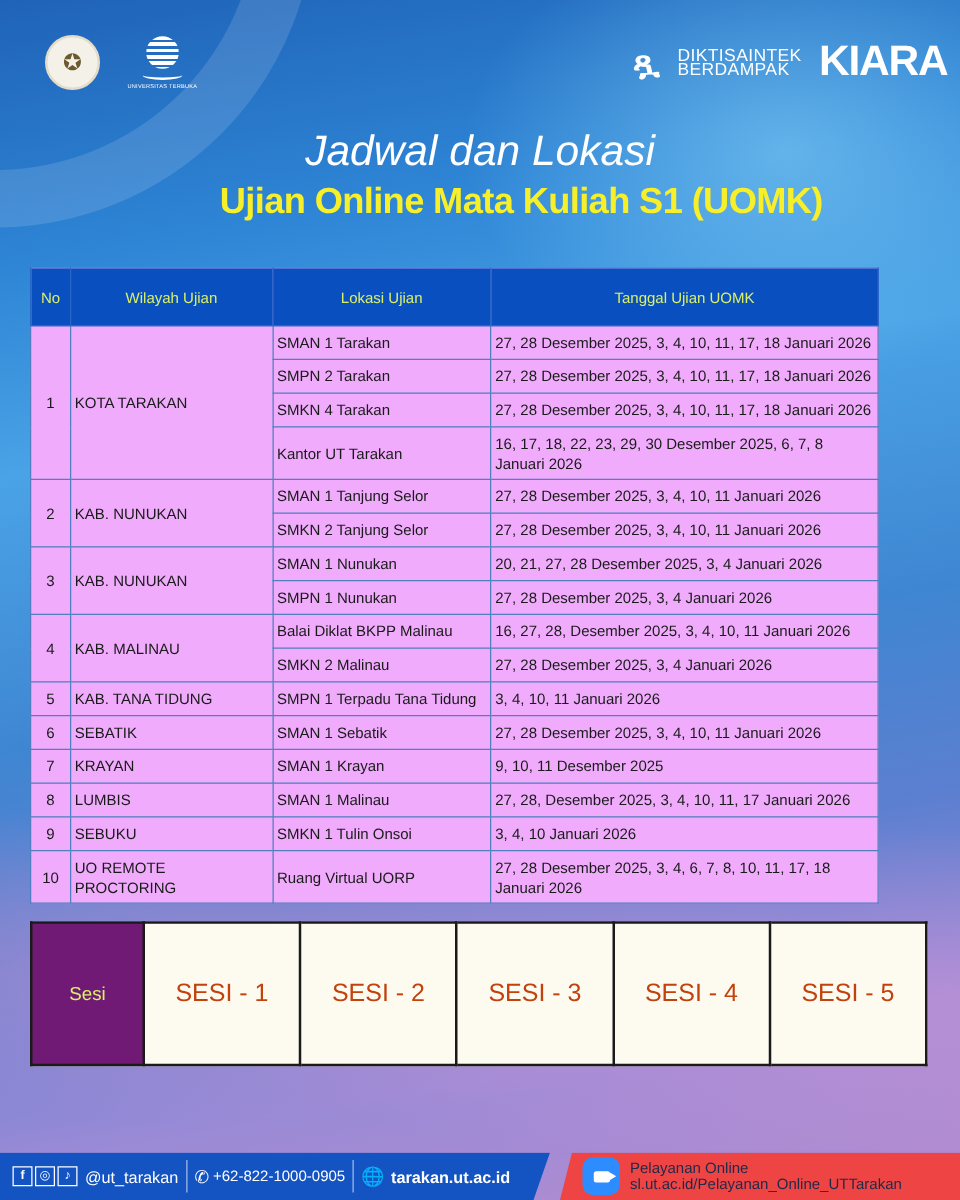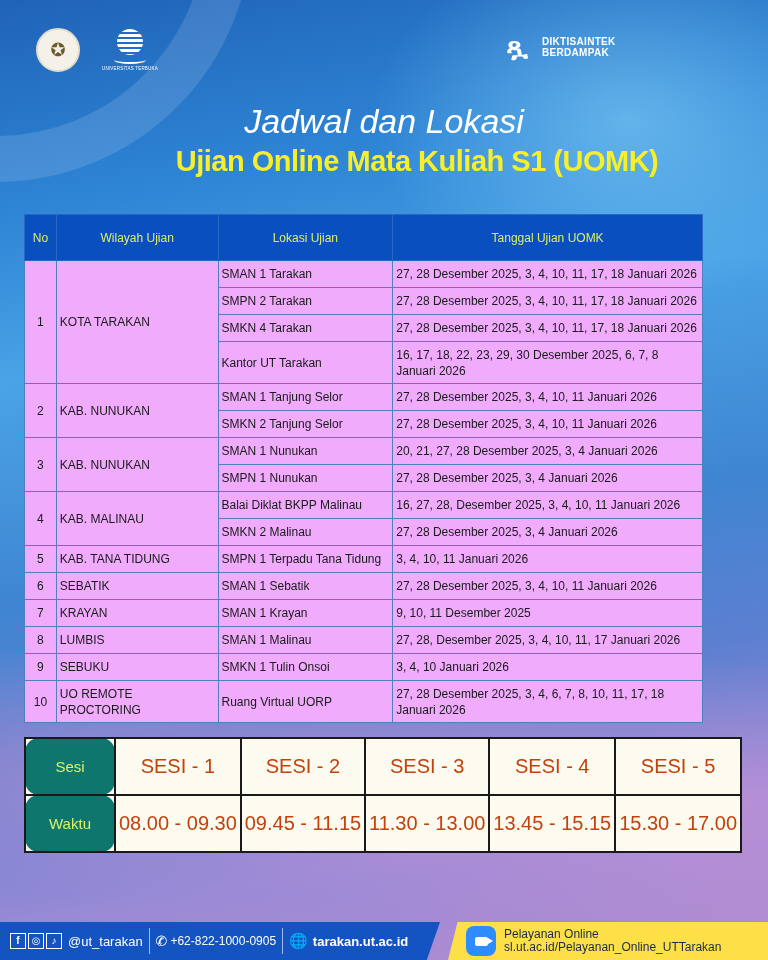--- a/index.html
+++ b/index.html
@@ -23,21 +23,21 @@
   }
   .logos-left { position:absolute; left:36px; top:28px; display:flex; gap:22px; align-items:center; }
   .seal { width:40px; height:40px; border-radius:50%; background:#f4f1e8; border:2px solid #e3dccb;
           display:flex; align-items:center; justify-content:center; font-size:18px; color:#6b5a2e; }
   .ut-logo { display:flex; flex-direction:column; align-items:center; color:#fff; }
   .ut-globe { width:26px; height:26px; border-radius:50%; background:repeating-linear-gradient(180deg,#fff 0 3px, transparent 3px 5px); }
   .ut-book { width:32px; height:6px; border-bottom:2px solid #fff; border-radius:0 0 50% 50%; margin-top:1px; }
   .ut-text { font-size:4.5px; letter-spacing:0.2px; margin-top:2px; }
   .logos-right { position:absolute; left:500px; top:30px; display:flex; align-items:center; gap:8px; color:#fff; }
   .dk-icon { width:34px; height:34px; font-size:28px; line-height:34px; text-align:center; font-weight:bold; }
-  .dk-text { font-size:10px; font-weight:bold; line-height:11px; letter-spacing:0.3px; }
+  .dk-text { font-size:14px; font-weight:normal; line-height:11px; letter-spacing:0.3px; }
   .kiara { font-size:34px; font-weight:bold; letter-spacing:-1px; margin-left:6px; }
   .title-script {
     position:absolute; left:0; width:768px; top:102px; text-align:center;
     color:#fff; font-family:Liberation Sans, sans-serif; font-style:italic; font-size:34px;
   }
   .title-main {
     position:absolute; left:0; width:768px; top:145px; text-align:center;
     color:#f7ef2a; font-weight:bold; font-size:29px; letter-spacing:-0.5px;padding-left:33px;
   }
   table.sched {
@@ -49,28 +49,28 @@
     height:43px; border:1px solid #2a66c6;
   }
   table.sched td { border:1px solid #4f7fbf; padding:0 3px; height:26px; vertical-align:middle; line-height:16px; }
   table.sched td.no { text-align:center; padding:0; }
   table.sched td.tall { height:41px; }
   table.sesi {
     position:absolute; left:24px; top:737px; width:718px; height:116px;
     border-collapse:collapse; background:#fdfbf0; border:2px solid #1a1a1a;
   }
   table.sesi td { border:2px solid #1a1a1a; text-align:center; font-size:20px; color:#c2410c; }
-  table.sesi td.lbl { background:#0f766e; color:#d9f06a; width:86px; font-size:15px;border-radius:14px; }
+  table.sesi td.lbl { background:#701a75; color:#d9f06a; width:86px; font-size:15px; }
   .footer-blue {
     position:absolute; left:0; top:922px; width:440px; height:38px; background:#1454c2;
     clip-path: polygon(0 0, 100% 0, 97% 100%, 0 100%);
     display:flex; align-items:center; color:#fff; font-size:13px;
   }
   .footer-yellow {
-    position:absolute; left:448px; top:922px; width:320px; height:38px; background:#fde047;
+    position:absolute; left:448px; top:922px; width:320px; height:38px; background:#ef4444;
     clip-path: polygon(3% 0, 100% 0, 100% 100%, 0 100%);
     display:flex; align-items:center;
   }
   .soc { display:inline-block; width:14px; height:14px; border:1px solid #fff; font-size:10px; line-height:14px; text-align:center; margin-right:2px; font-weight:bold; }
   .vsep { width:1px; height:26px; background:rgba(255,255,255,0.6); margin:0 6px; }
   .zoom-ic { width:30px; height:30px; border-radius:8px; background:#2d8cff; margin-left:18px; margin-right:8px; display:flex; align-items:center; justify-content:center; }
   .zoom-cam { width:13px; height:9px; background:#fff; border-radius:2px; position:relative; }
   .zoom-cam:after { content:""; position:absolute; right:-5px; top:1px; border-left:5px solid #fff; border-top:3.5px solid transparent; border-bottom:3.5px solid transparent; }
   .yl-text { font-size:12px; line-height:13px; color:#1d2a4a; }
 </style>
@@ -89,20 +89,21 @@
     <div class="ut-text">UNIVERSITAS TERBUKA</div>
   </div>
 </div>
 
 <div class="logos-right">
   <div class="dk-icon">ጿ</div>
   <div class="dk-text">
     <div>DIKTISAINTEK</div>
     <div>BERDAMPAK</div>
   </div>
+  <div class="kiara">KIARA</div>
 </div>
 
 <div class="title-script">Jadwal dan Lokasi</div>
 <div class="title-main">Ujian Online Mata Kuliah S1 (UOMK)</div>
 
 <table class="sched">
   <colgroup>
     <col style="width:33px">
       <col style="width:168px">
       <col style="width:185px">
@@ -216,28 +217,20 @@
 
 <table class="sesi">
   <tbody>
       <tr>
     <td class="lbl">Sesi</td>
     <td>SESI - 1</td>
     <td>SESI - 2</td>
     <td>SESI - 3</td>
     <td>SESI - 4</td>
     <td>SESI - 5</td>
-  </tr>
-  <tr>
-    <td class="lbl">Waktu</td>
-    <td>08.00 - 09.30</td>
-    <td>09.45 - 11.15</td>
-    <td>11.30 - 13.00</td>
-    <td>13.45 - 15.15</td>
-    <td>15.30 - 17.00</td>
   </tr>
 </tbody>
   </table>
 
 <div class="footer-blue">
   <span style="margin-left:10px" class="soc">f</span>
   <span class="soc">◎</span>
   <span class="soc">♪</span>
   <span style="margin-left:4px">@ut_tarakan</span>
   <span class="vsep"></span>

